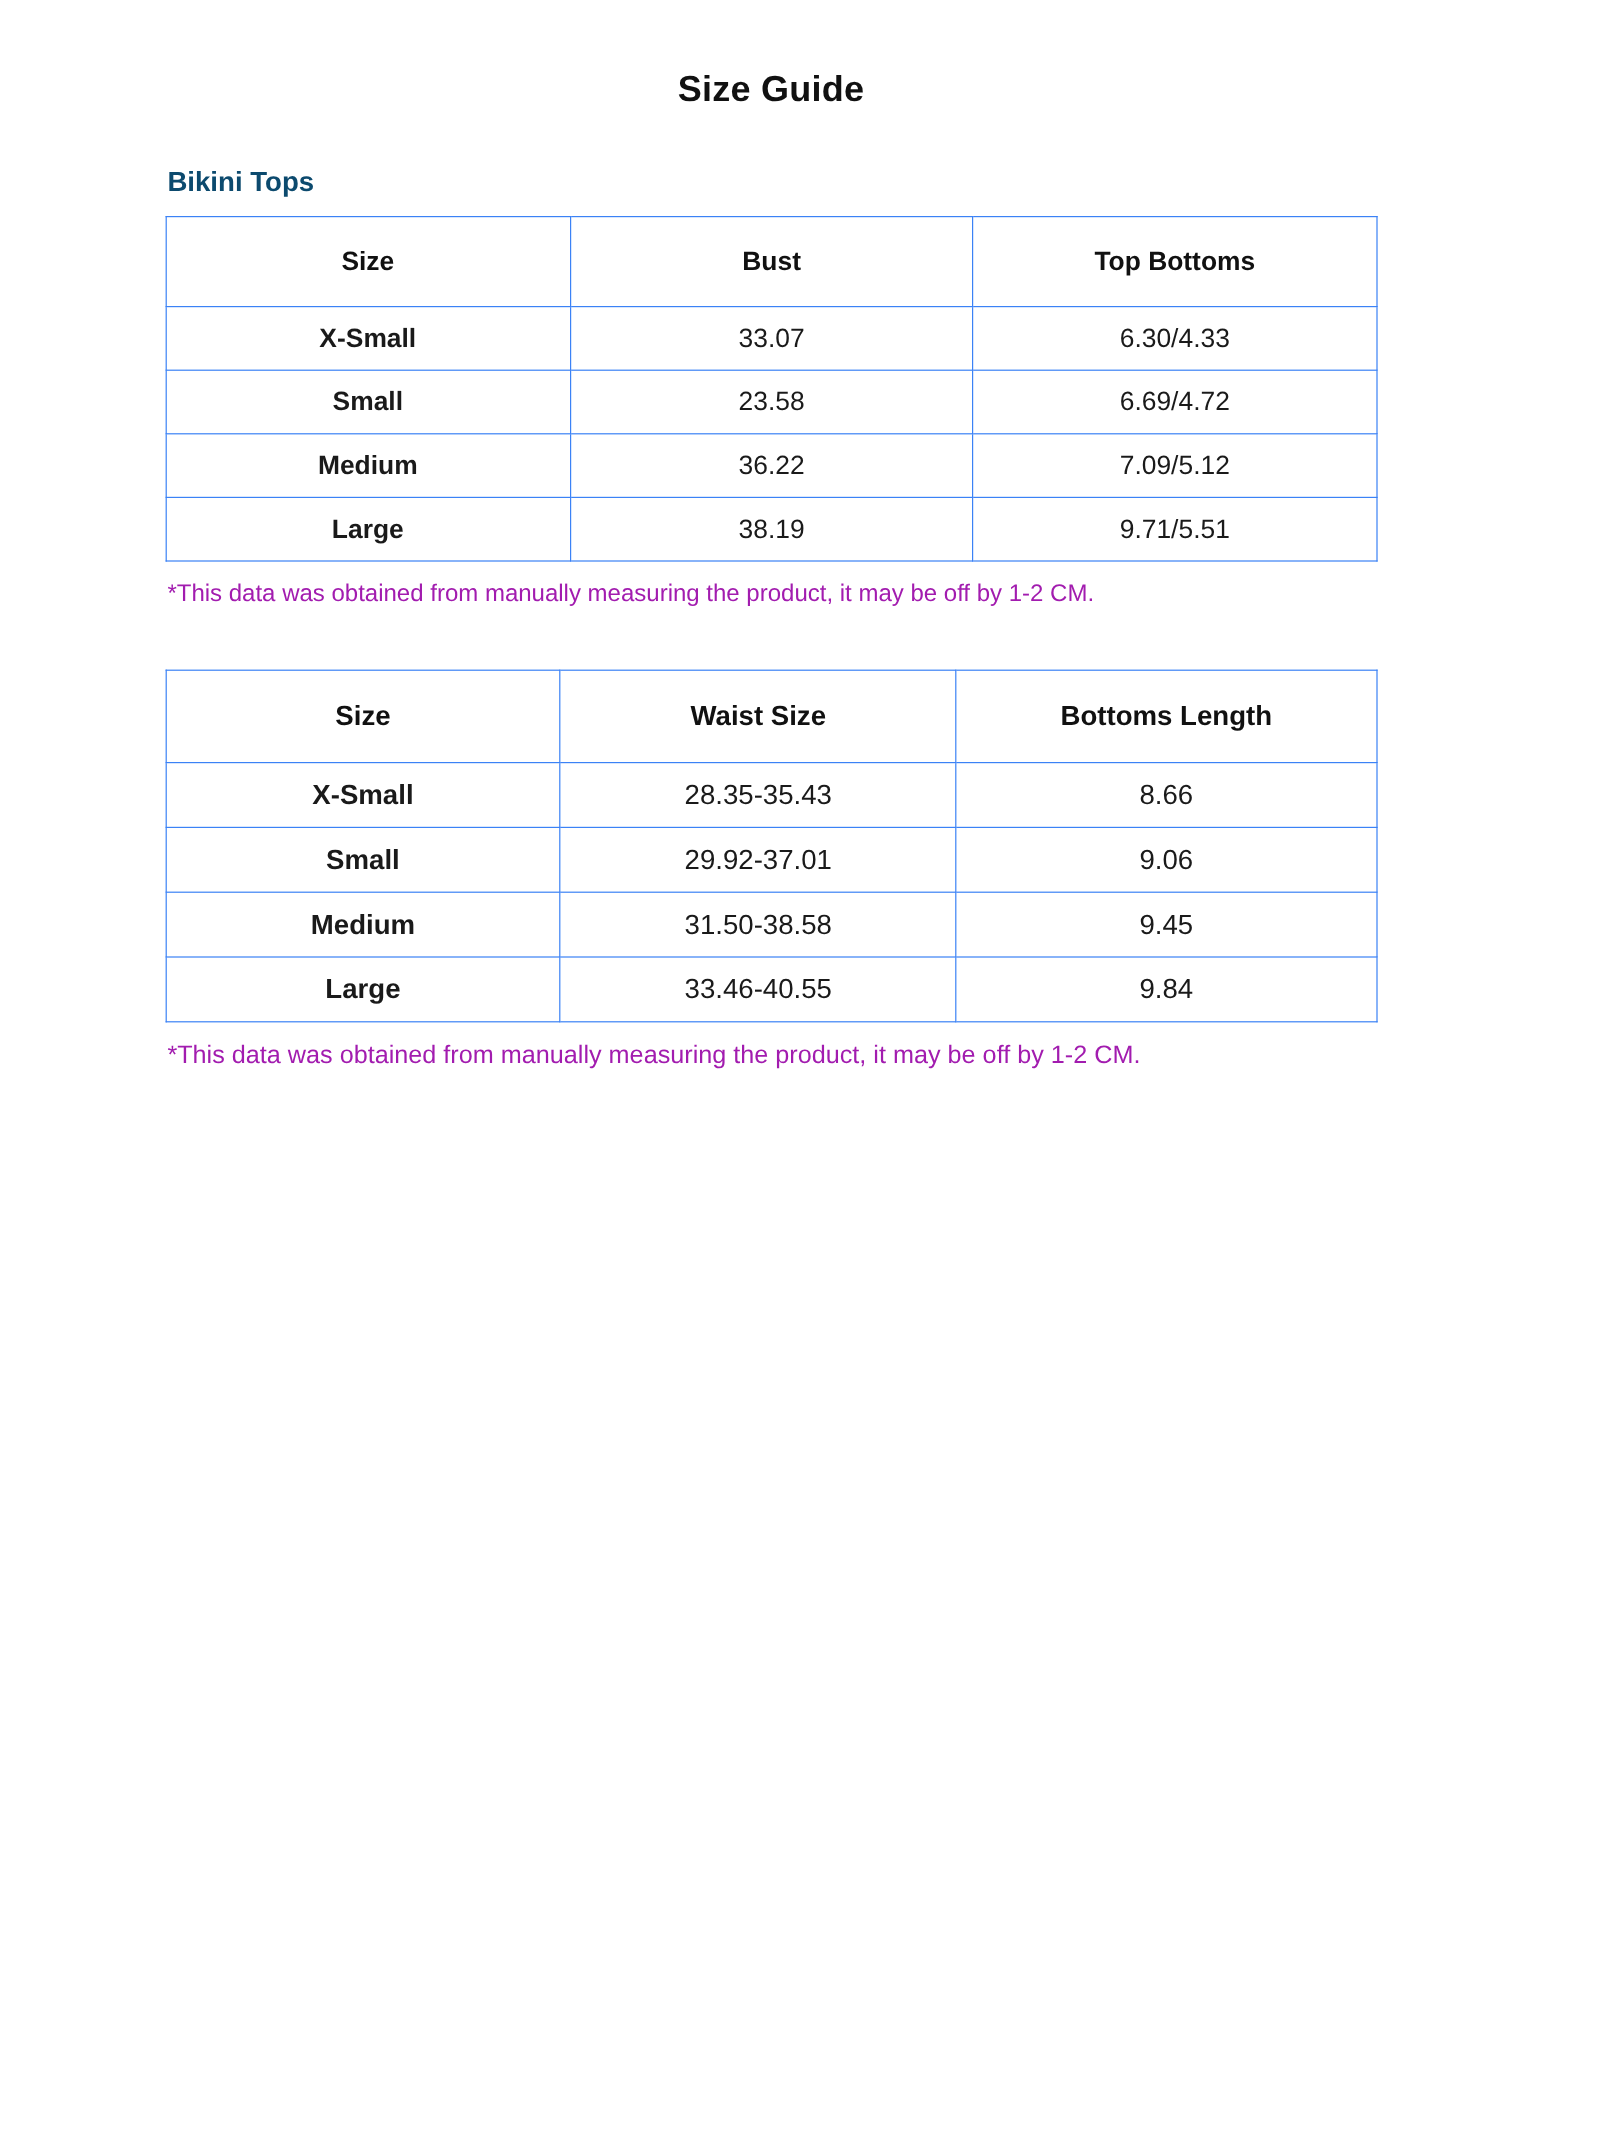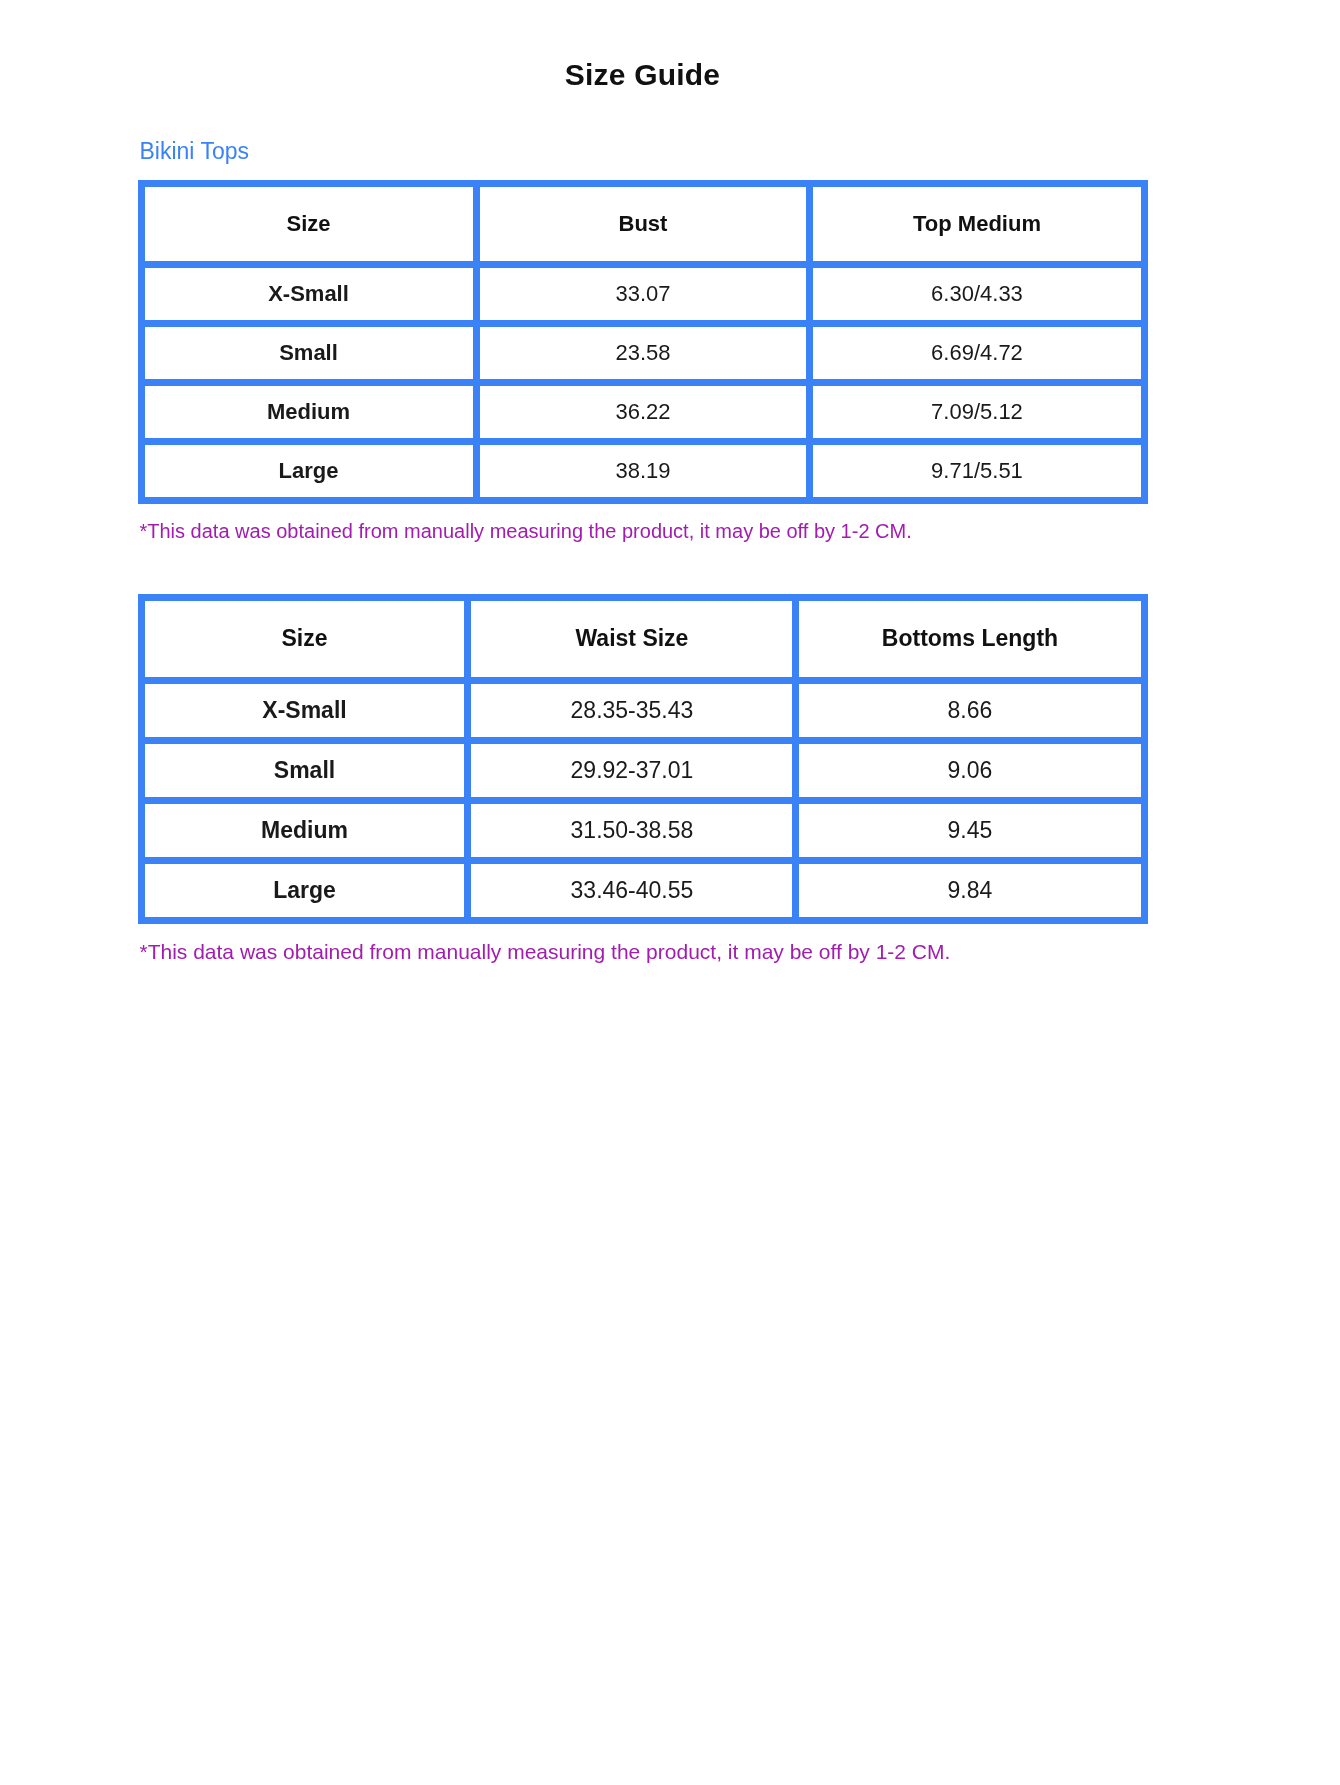--- a/index.html
+++ b/index.html
@@ -36,37 +36,37 @@
   .content {
     width: 1010px;
     margin: 0 auto;
     padding-top: 46px;
   }
   .section {
     margin-bottom: 8px;
   }
   .section-heading {
     font-size: 23px;
-    font-weight: normal;
-    color: #3b82f6;
+    font-weight: bold;
+    color: #0c4a6e;
     margin: 0 0 14px 2px;
     line-height: 1.2;
   }
   .section + .section {
     margin-top: 50px;
   }
   table.size-table {
     width: 100%;
     border-collapse: collapse;
     table-layout: fixed;
     background: #ffffff;
   }
   table.size-table td,
   table.size-table th {
-    border: 7px solid #3b82f6;
+    border: 1px solid #3b82f6;
     text-align: center;
     vertical-align: middle;
     padding: 0;
   }
   
   .tops-table th {
     height: 74px;
     font-size: 22px;
     font-weight: bold;
     color: #111111;
@@ -128,21 +128,21 @@
       <table class="size-table tops-table">
         <colgroup>
           <col class="c1">
             <col class="c2">
             <col class="c3">
         </colgroup>
         <thead>
           <tr>
             <th>Size</th>
             <th>Bust</th>
-            <th>Top Medium</th>
+            <th>Top Bottoms</th>
           </tr>
         </thead>
         <tbody>
           <tr>
             <td class="size-cell">X-Small</td>
             <td>33.07</td>
             <td>6.30/4.33</td>
           </tr>
           <tr>
             <td class="size-cell">Small</td>

